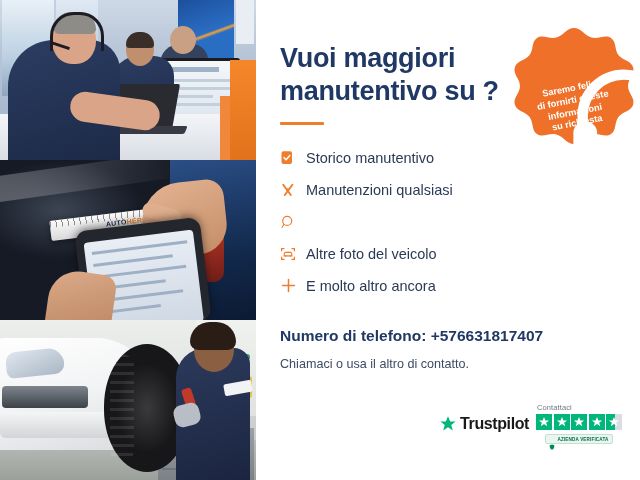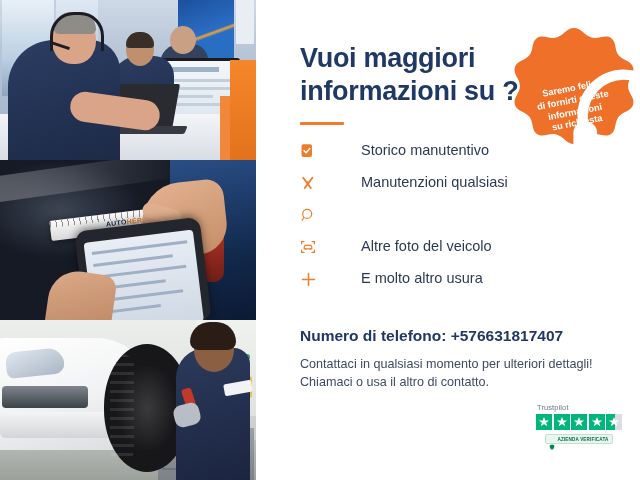--- a/index.html
+++ b/index.html
@@ -292,21 +292,20 @@
   .pw-yellow { position:absolute; right:4px; top:56px; width:14px; height:22px; background:#e8c14a; border-radius:3px; }
 
   
   .content {
     position: relative;
     flex: 1 1 auto;
     height: 480px;
     background: #ffffff;
     padding: 42px 0 0 24px;
     box-sizing: border-box;
-    margin-left: 20px;
   }
 
   .headline {
     margin: 0;
     color: #1f3864;
     font-size: 27px;
     line-height: 1.22;
     font-weight: 700;
     letter-spacing: -0.3px;
     max-width: 240px;
@@ -321,24 +320,23 @@
     border-radius: 1px;
   }
 
   .feature-list {
     list-style: none;
     margin: 18px 0 0 0;
     padding: 0;
   }
   .feature-item {
     display: flex;
-    align-items: flex-start;
+    align-items: center;
     height: 30px;
     margin: 0 0 2px 0;
-    gap: 35px;
   }
   .feature-icon {
     width: 26px;
     flex: 0 0 26px;
     display: flex;
     align-items: center;
     justify-content: flex-start;
     color: #ef7d2e;
   }
   .feature-label {
@@ -542,21 +540,21 @@
       <div class="pw-tool"></div>
       <div class="pw-glove"></div>
     </div>
 
   </div>
 
   <div class="content">
 
     <h1 class="headline">
       <span class="line">Vuoi maggiori</span>
-      <span class="line">informazioni su ?</span>
+      <span class="line">manutentivo su ?</span>
     </h1>
 
     <div class="divider"></div>
 
     <ul class="feature-list">
 
       <li class="feature-item">
         <span class="feature-icon">
           <svg viewBox="0 0 20 20" width="15" height="15" aria-hidden="true">
             <rect x="2" y="1.5" width="14" height="17" rx="2.5" fill="currentColor"></rect>
@@ -597,29 +595,28 @@
         </span>
         <span class="feature-label">Altre foto del veicolo</span>
       </li>
 
       <li class="feature-item">
         <span class="feature-icon">
           <svg viewBox="0 0 20 20" width="17" height="17" aria-hidden="true">
             <path d="M10 3v14M3 10h14" stroke="currentColor" stroke-width="1.8" stroke-linecap="round"></path>
           </svg>
         </span>
-        <span class="feature-label">E molto altro usura</span>
+        <span class="feature-label">E molto altro ancora</span>
       </li>
 
     </ul>
 
     <p class="phone-line">Numero di telefono: +576631817407</p>
 
     <p class="contact-copy">
-      <span>Contattaci in qualsiasi momento per ulteriori dettagli!</span>
       <span>Chiamaci o usa il altro di contatto.</span>
     </p>
 
     <div class="badge">
       <svg viewBox="0 0 124 124" aria-hidden="true">
         <path fill="#ef7028" d="M62 2c7.5 0 10.4 7.6 17.6 9.5 7.2 1.9 13.6-3.5 19.4.4 5.8 3.9 3.2 11.8 7.6 17.3
           4.4 5.5 12.7 5.3 14.6 12.2 1.9 6.9-5.2 11.3-5.2 18.6s7.1 11.7 5.2 18.6c-1.9 6.9-10.2 6.7-14.6 12.2
           -4.4 5.5-1.8 13.4-7.6 17.3-5.8 3.9-12.2-1.5-19.4.4C72.4 110.4 69.5 118 62 118s-10.4-7.6-17.6-9.5
           c-7.2-1.9-13.6 3.5-19.4-.4-5.8-3.9-3.2-11.8-7.6-17.3C13 85.3 4.7 85.5 2.8 78.6 0.9 71.7 8 67.3 8 60
           S0.9 48.3 2.8 41.4C4.7 34.5 13 34.7 17.4 29.2c4.4-5.5 1.8-13.4 7.6-17.3 5.8-3.9 12.2 1.5 19.4-.4
@@ -634,22 +631,30 @@
       </span>
       <span class="badge-text">
         <span>Saremo felici</span>
         <span>di fornirti queste</span>
         <span>informazioni</span>
         <span>su richiesta</span>
       </span>
     </div>
 
     <div class="trustpilot">
+      <div class="tp-brand">
+        <span class="tp-star-logo">
+          <svg viewBox="0 0 24 24" width="18" height="18" aria-hidden="true">
+            <path fill="currentColor" d="M12 1.8l2.9 7h7.3l-5.9 4.5 2.2 7.2L12 16.2 5.5 20.5l2.2-7.2L1.8 8.8h7.3z"></path>
+          </svg>
+        </span>
+        <span class="tp-wordmark">Trustpilot</span>
+      </div>
       <div class="tp-right">
-        <span class="tp-rating-label">Trustpilot</span>
+        <span class="tp-rating-label">Contattaci</span>
         <div class="tp-stars">
           <span class="tp-star-box">
             <svg viewBox="0 0 24 24" aria-hidden="true">
                 <path fill="currentColor" d="M12 1.8l2.9 7h7.3l-5.9 4.5 2.2 7.2L12 16.2 5.5 20.5l2.2-7.2L1.8 8.8h7.3z"></path>
               </svg>
           </span>
           <span class="tp-star-box">
             <svg viewBox="0 0 24 24" aria-hidden="true">
                 <path fill="currentColor" d="M12 1.8l2.9 7h7.3l-5.9 4.5 2.2 7.2L12 16.2 5.5 20.5l2.2-7.2L1.8 8.8h7.3z"></path>
               </svg>

